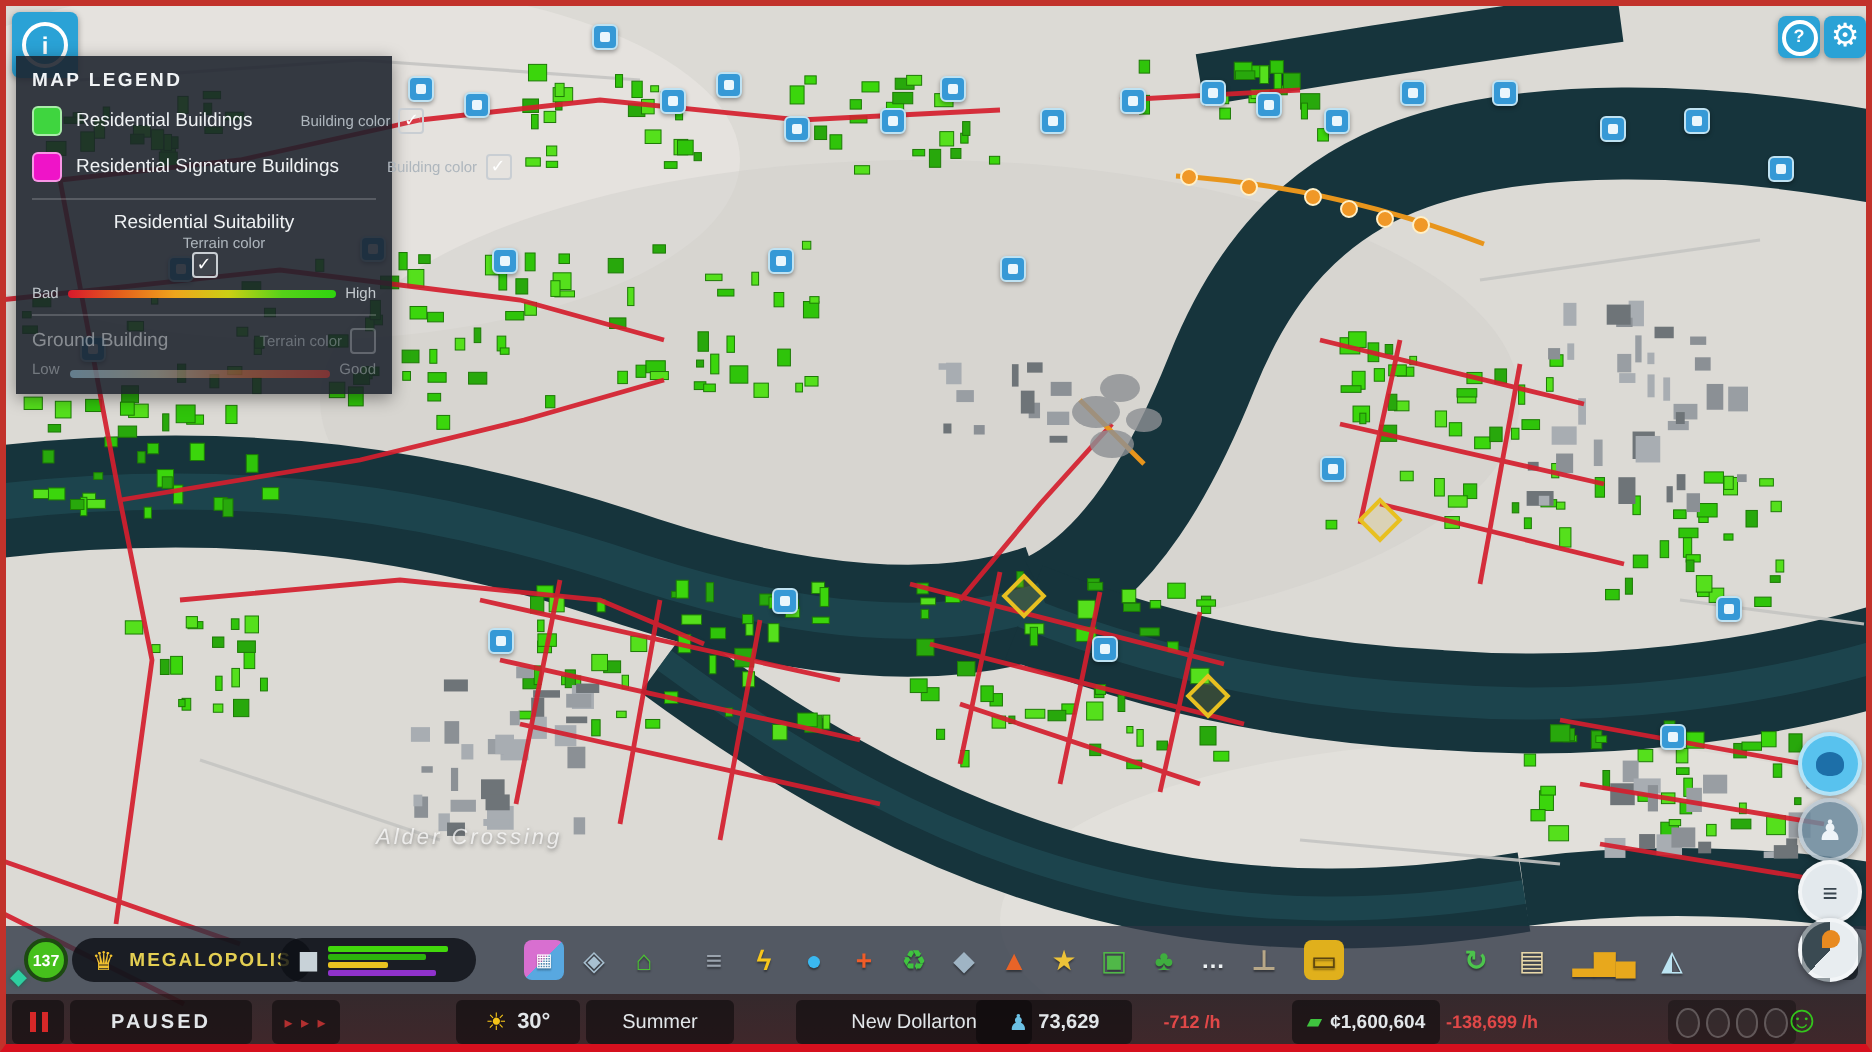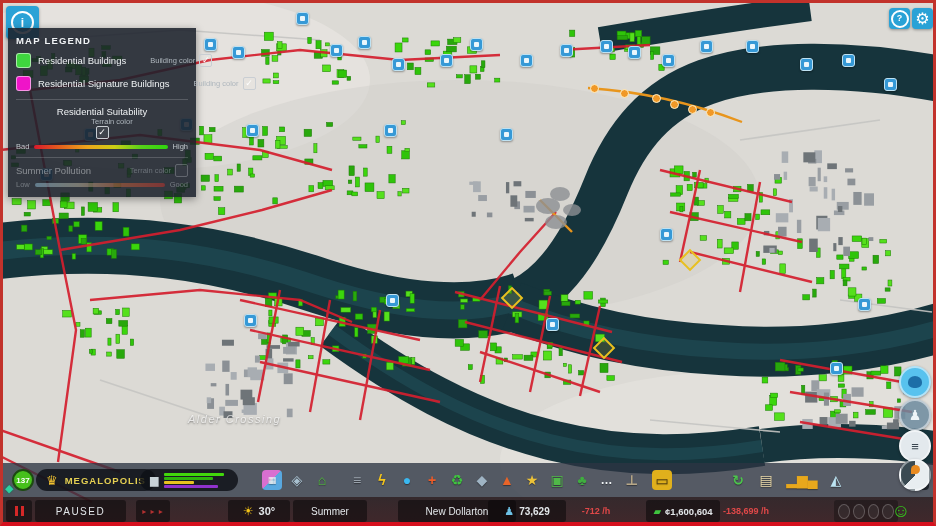--- a/index.html
+++ b/index.html
@@ -78,21 +78,21 @@
   .i-communications span{font-size:12px;letter-spacing:1px;}
   .i-photo-mode{background:#20262e;}
   .i-bulldozer{background:#e0b01c;}
   
   #statusbar{position:absolute;left:0;right:0;bottom:0;height:29px;z-index:12;
     background:linear-gradient(180deg,rgba(38,26,30,.92),rgba(52,24,28,.92));}
   .seg{position:absolute;top:3px;height:22px;background:rgba(10,8,10,.55);border-radius:3px;
        display:flex;align-items:center;justify-content:center;color:#e2e6e9;font-size:10px;}
   #pause-btn{left:6px;width:26px;}
   #pause-btn i{width:3px;height:10px;background:#d62828;margin:0 1.5px;display:block;}
-  #paused-box{left:35px;width:91px;font-weight:normal;letter-spacing:1.5px;font-size:10px;}
+  #paused-box{left:35px;width:91px;font-weight:bold;letter-spacing:1.5px;font-size:10px;}
   #speed-box{left:136px;width:34px;color:#b23030;font-size:8px;letter-spacing:1px;}
   #temp-box{left:228px;width:62px;font-weight:bold;font-size:11px;}
   #temp-box .sun{color:#f5c518;margin-right:5px;font-size:12px;font-weight:normal;}
   #season-box{left:293px;width:74px;}
   #city-box{left:330px;width:118px;left:398px;}
   #pop-box{left:488px;width:78px;font-weight:bold;}
   #pop-box .per{color:#6cc0e4;margin-right:5px;font-size:11px;font-weight:normal;}
   #pop-rate{left:572px;width:48px;background:none;color:#e04848;font-size:9px;font-weight:bold;}
   #money-box{left:646px;width:74px;font-weight:bold;font-size:9.5px;}
   #money-box .bill{color:#3fc43f;margin-right:4px;font-size:10px;}
@@ -742,25 +742,25 @@
     <div class="scale">
       <span class="end">Bad</span>
       <span class="bar suit"></span>
       <span class="end">High</span>
     </div>
 
     <div class="divider"></div>
 
     <div class="dimmed">
       <div class="lrow" style="margin-bottom:3px;">
-        <span class="lab">Summer Pollution</span>
+        <span class="lab">Ground Building</span>
         <span class="typ">Terrain color</span>
         <span class="chk" style="opacity: 0.7;"></span>
       </div>
-      <div class="scale" style="margin-bottom:1px;">
+      <div class="scale" style="margin-bottom:1px;align-items:flex-end;">
         <span class="end">Low</span>
         <span class="bar poll"></span>
         <span class="end">Good</span>
       </div>
     </div>
   </div>
 </div>
 
 <div class="rail" id="rail-chirper">
     <i></i>

